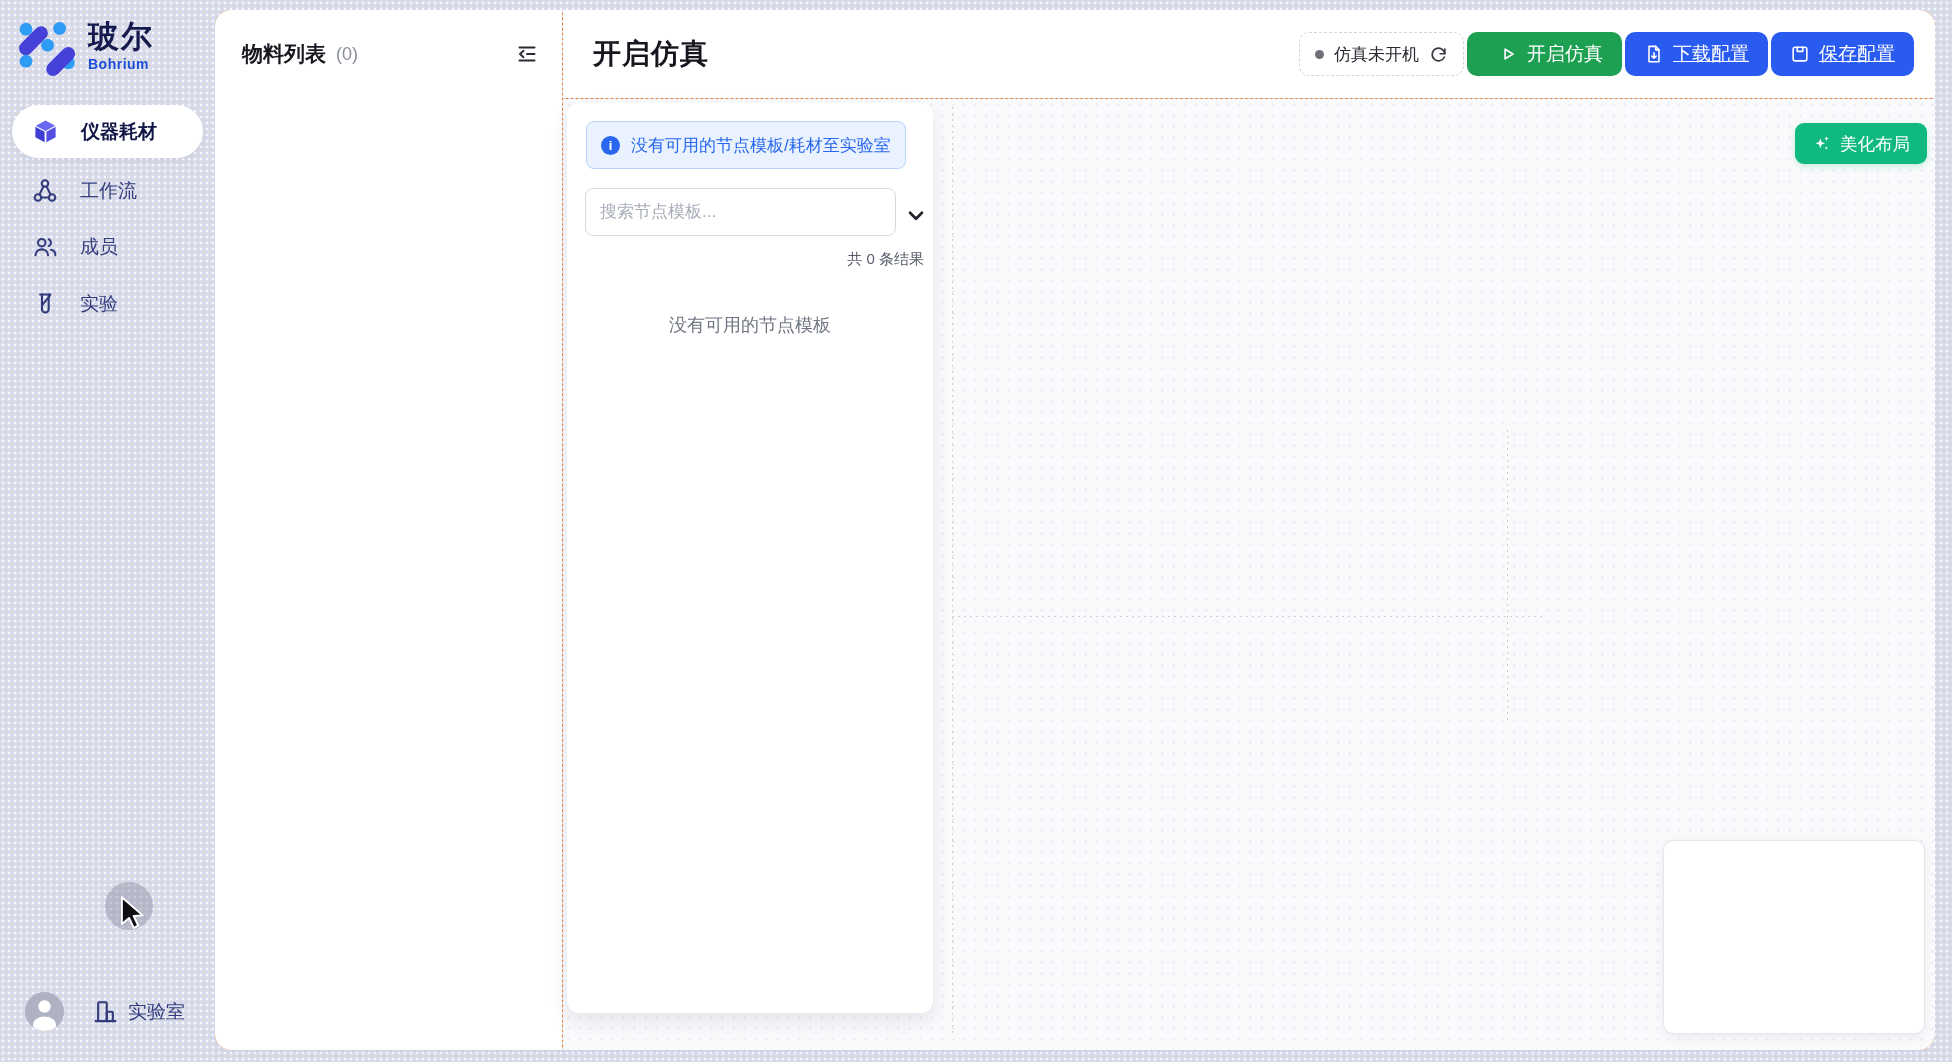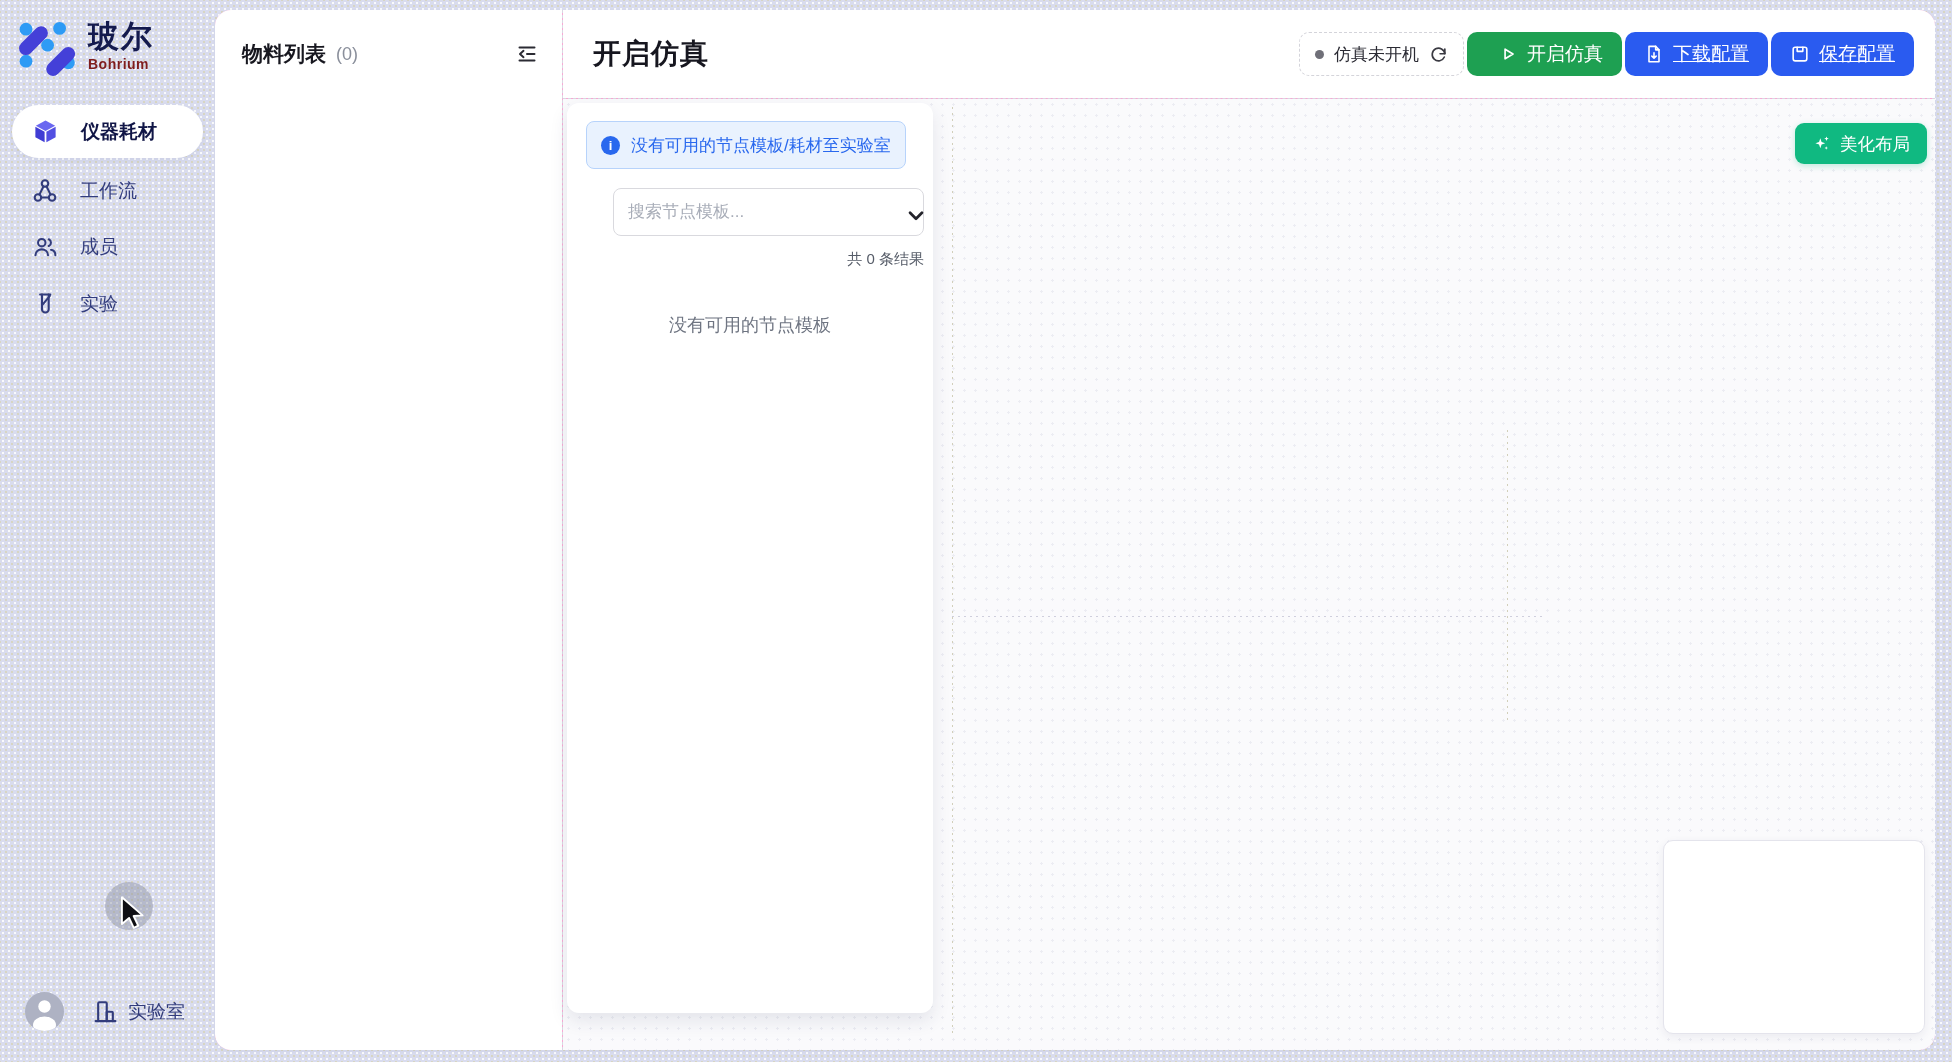--- a/index.html
+++ b/index.html
@@ -15,36 +15,36 @@
     position:relative;
     color:#1a1a2e;
   }
   .abs{position:absolute;}
 
   
   .sidebar{left:0;top:0;width:215px;height:1062px;}
   .logo-row{left:14px;top:16px;display:flex;align-items:center;gap:10px;}
   .brand-txt{line-height:1;}
   .brand-cn{font-size:31px;font-weight:bold;color:#141a4e;letter-spacing:2px;}
-  .brand-en{font-size:14px;font-weight:bold;color:#7f1d1d;margin-top:5px;letter-spacing:.5px;}
+  .brand-en{font-size:14px;font-weight:bold;color:#1d4ed8;margin-top:5px;letter-spacing:.5px;}
   .nav-item{left:12px;width:191px;height:53px;border-radius:27px;display:flex;align-items:center;gap:22px;padding-left:20px;cursor:pointer;}
   .nav-item .lbl{font-size:19px;color:#333d7e;}
   .nav-item.active{background:#ffffff;box-shadow:0 2px 6px rgba(40,45,110,.08);}
   .nav-item.active .lbl{font-weight:bold;color:#101546;}
   .side-footer{left:25px;top:992px;display:flex;align-items:center;}
   .avatar{width:39px;height:39px;border-radius:50%;background:#aeb2c3;overflow:hidden;position:relative;}
   .avatar svg{position:absolute;left:0;top:0;}
   .lab-entry{display:flex;align-items:center;gap:9px;margin-left:28px;cursor:pointer;}
   .lab-entry .lbl{font-size:19px;color:#323c7c;}
 
   
   .ripple{left:105px;top:882px;width:48px;height:48px;border-radius:50%;background:rgba(128,132,150,.40);}
 
   
-  .card{left:215px;top:10px;width:1720px;height:1040px;background:#f9a8d4;border-radius:16px;overflow:hidden;box-shadow:0 1px 4px rgba(40,45,110,.06);}
+  .card{left:215px;top:10px;width:1720px;height:1040px;background:#f97316;border-radius:16px;overflow:hidden;box-shadow:0 1px 4px rgba(40,45,110,.06);}
 
   
   .mat-panel{left:0;top:0;width:347px;height:1040px;background:#fff;}
   .mat-head{left:0;top:0;width:347px;height:88px;display:flex;align-items:center;padding:0 20px 0 27px;}
   .mat-title{font-size:21px;font-weight:bold;color:#17171f;}
   .mat-count{font-size:18px;color:#8a8f9b;margin-left:10px;}
   .mat-collapse{margin-left:auto;cursor:pointer;display:flex;align-items:center;justify-content:center;width:30px;height:30px;}
   .v-divider{left:347px;top:0;width:0;height:1040px;border-left:1px dashed #d8d8e2;}
 
   
@@ -64,21 +64,21 @@
     background-image:radial-gradient(rgba(100,104,150,.09) 1px, transparent 1.2px);
     background-size:11px 11px;}
   .guide-v{width:1px;background-image:repeating-linear-gradient(to bottom,#d2cfba 0 2px,transparent 2px 6px);}
   .guide-h{height:1px;background-image:repeating-linear-gradient(to right,#cfcfdd 0 2px,transparent 2px 6px);}
 
   
   .tpl-panel{left:4px;top:4px;width:366px;height:910px;background:#fff;border-radius:12px;box-shadow:0 8px 18px rgba(40,45,90,.10);}
   .hint-banner{left:19px;top:18px;width:320px;height:48px;background:#e9f2fe;border:1px solid #b7d3fb;border-radius:8px;display:flex;align-items:center;gap:11px;padding:0 14px;}
   .hint-txt{font-size:17px;color:#2968ee;}
   .info-badge{width:19px;height:19px;border-radius:50%;background:#2968ee;color:#fff;font-size:13px;font-weight:bold;display:flex;align-items:center;justify-content:center;flex:0 0 auto;font-style:normal;}
-  .search-box{left:18px;top:85px;width:311px;height:48px;border:1px solid #d9d9de;border-radius:8px;background:#fff;display:flex;align-items:flex-end;margin-left:28px;}
+  .search-box{left:18px;top:85px;width:311px;height:48px;border:1px solid #d9d9de;border-radius:8px;background:#fff;display:flex;align-items:flex-end;}
   .search-box input{border:none;outline:none;width:100%;height:100%;background:transparent;padding:0 14px;font-size:17px;color:#333;font-family:inherit;}
   .search-box input::placeholder{color:#a8adb8;}
   .tpl-chevron{left:336px;top:100px;width:26px;height:26px;display:flex;align-items:center;justify-content:center;cursor:pointer;}
   .result-count{right:9px;top:147px;font-size:15px;color:#565c68;}
   .empty-txt{left:0;top:210px;width:100%;text-align:center;font-size:18px;color:#6f7582;}
 
   .beautify-btn{right:8px;top:24px;height:41px;background:#10b981;border:none;border-radius:9px;display:flex;align-items:center;gap:9px;padding:0 17px;font-size:17.5px;color:#fff;cursor:pointer;box-shadow:0 2px 6px rgba(16,185,129,.25);font-family:inherit;}
 
   .minimap{right:10px;top:741px;width:262px;height:194px;background:#fff;border:1px solid #e4e4ec;border-radius:10px;box-shadow:0 3px 10px rgba(40,45,90,.07);}
 </style>

